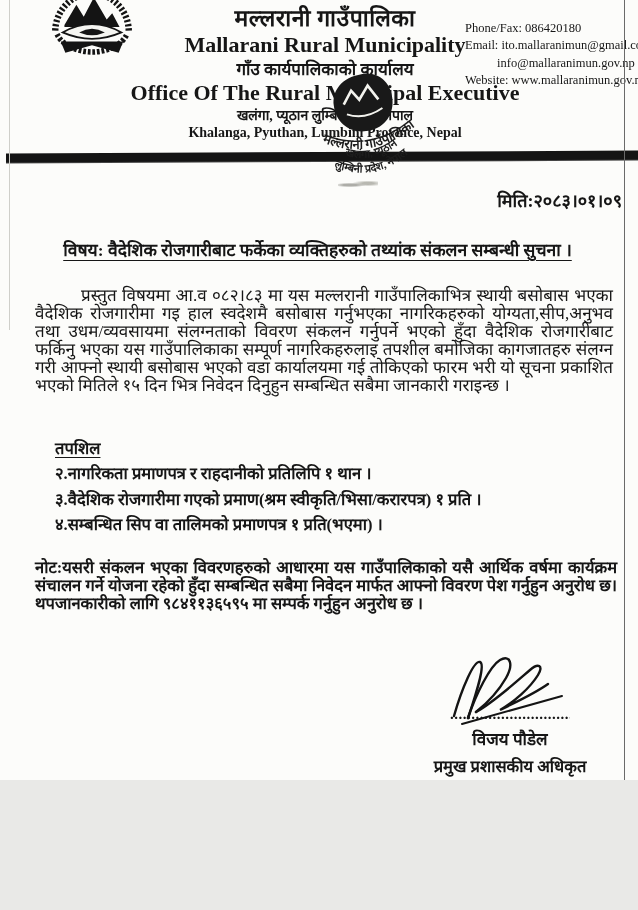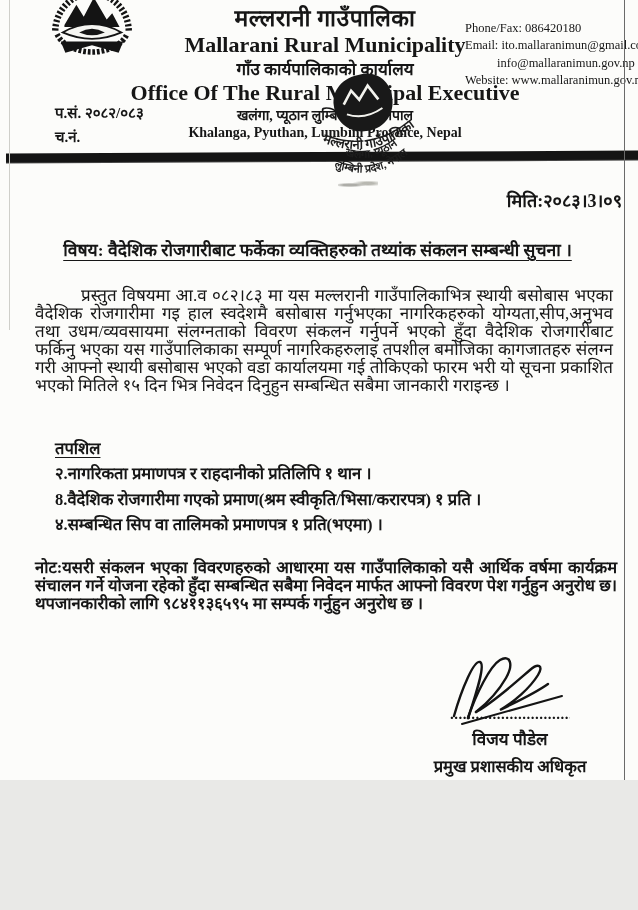--- a/index.html
+++ b/index.html
@@ -84,24 +84,20 @@
     <div class="a-en">Khalanga, Pyuthan, Lumbini Province, Nepal</div>
   </div>
 
   <div class="abs contact">
     <div>Phone/Fax: 086420180</div>
     <div>Email: ito.mallaranimun@gmail.com</div>
     <div class="ind">info@mallaranimun.gov.np</div>
     <div>Website: www.mallaranimun.gov.np</div>
   </div>
 
-  <div class="abs refblock">
-    <div>प.सं. २०८२/०८३</div>
-    <div>च.नं.</div>
-  </div>
 
   <div class="abs" style="left:303px; top:70px; z-index:5;">
     <svg width="128" height="118" viewBox="0 0 128 118">
       <g transform="rotate(-7 64 60)" fill="#1d1d1d">
         <path d="M64,4 C82,2 94,16 93,33 C92,50 80,61 63,61 C46,61 34,49 34,32 C34,15 47,5 64,4 Z" fill="#191919"></path>
         <path d="M44,32 L53,19 L60,29 L70,16 L79,31" stroke="#f3f3ee" stroke-width="2.6" fill="none"></path>
         <path d="M46,42 Q63,50 82,40" stroke="#f3f3ee" stroke-width="2" fill="none"></path>
         <path id="st-arc1" d="M10,62 Q64,96 118,58" fill="none"></path>
         <path id="st-arc2" d="M30,78 Q64,98 98,75" fill="none"></path>
         <path id="st-arc3" d="M22,90 Q64,116 106,86" fill="none"></path>
@@ -117,30 +113,30 @@
       </g>
     </svg>
   </div>
 
   <div class="abs rule"></div>
 
   <div class="abs scan-edge-r"></div>
   <div class="abs scan-edge-l"></div>
   <div class="abs smudge"></div>
 
-  <div class="abs date">मिति:२०८३।3।०९</div>
+  <div class="abs date">मिति:२०८३।०१।०९</div>
 
   <div class="abs subject">विषय: वैदेशिक रोजगारीबाट फर्केका व्यक्तिहरुको तथ्यांक संकलन सम्बन्धी सुचना ।</div>
 
   <div class="abs bodytext">प्रस्तुत विषयमा आ.व ०८२।८३ मा यस मल्लरानी गाउँपालिकाभित्र स्थायी बसोबास भएका वैदेशिक रोजगारीमा गइ हाल स्वदेशमै बसोबास गर्नुभएका नागरिकहरुको योग्यता,सीप,अनुभव तथा उधम/व्यवसायमा संलग्नताको विवरण संकलन गर्नुपर्ने भएको हुँदा वैदेशिक रोजगारीबाट फर्किनु भएका यस गाउँपालिकाका सम्पूर्ण नागरिकहरुलाइ तपशील बमोजिका कागजातहरु संलग्न गरी आफ्नो स्थायी बसोबास भएको वडा कार्यालयमा गई तोकिएको फारम भरी यो सूचना प्रकाशित भएको मितिले १५ दिन भित्र निवेदन दिनुहुन सम्बन्धित सबैमा जानकारी गराइन्छ ।</div>
 
   <div class="abs sched-title">तपशिल</div>
   <div class="abs sched-items">
     <div>२.नागरिकता प्रमाणपत्र र राहदानीको प्रतिलिपि १ थान ।</div>
-    <div>8.वैदेशिक रोजगारीमा गएको प्रमाण(श्रम स्वीकृति/भिसा/करारपत्र) १ प्रति ।</div>
+    <div>३.वैदेशिक रोजगारीमा गएको प्रमाण(श्रम स्वीकृति/भिसा/करारपत्र) १ प्रति ।</div>
     <div>४.सम्बन्धित सिप वा तालिमको प्रमाणपत्र १ प्रति(भएमा) ।</div>
   </div>
 
   <div class="abs note">नोट:यसरी संकलन भएका विवरणहरुको आधारमा यस गाउँपालिकाको यसै आर्थिक वर्षमा कार्यक्रम संचालन गर्ने योजना रहेको हुँदा सम्बन्धित सबैमा निवेदन मार्फत आफ्नो विवरण पेश गर्नुहुन अनुरोध छ।थपजानकारीको लागि ९८४११३६५९५ मा सम्पर्क गर्नुहुन अनुरोध छ ।</div>
 
   <div class="abs sig-svg">
     <svg width="140" height="80" viewBox="0 0 140 80">
       <g stroke="#141414" stroke-width="2.4" fill="none" stroke-linecap="round">
         <path d="M14,66 C22,38 34,10 40,12 C46,14 36,44 28,68"></path>
         <path d="M28,68 C36,44 50,16 60,10 C70,4 74,14 66,28 C58,42 46,54 36,62"></path>

